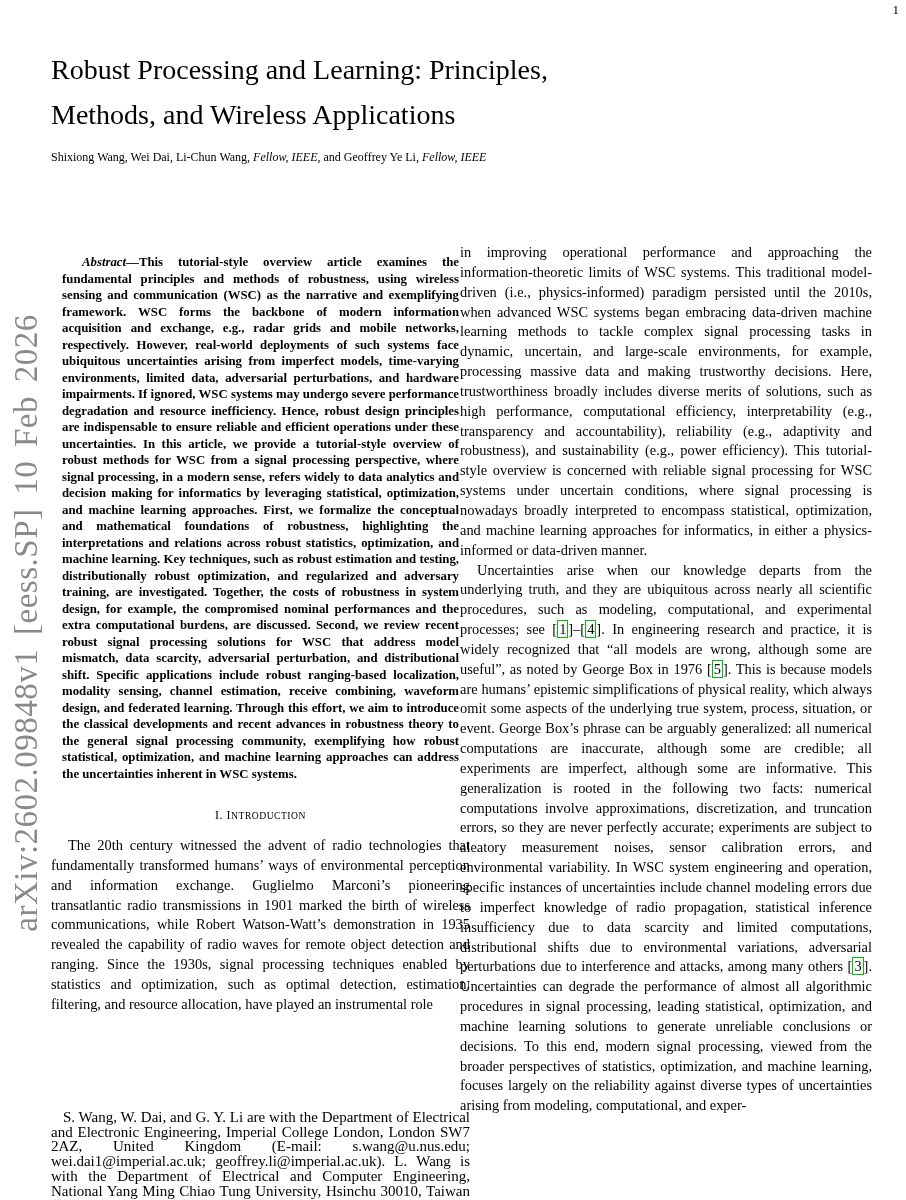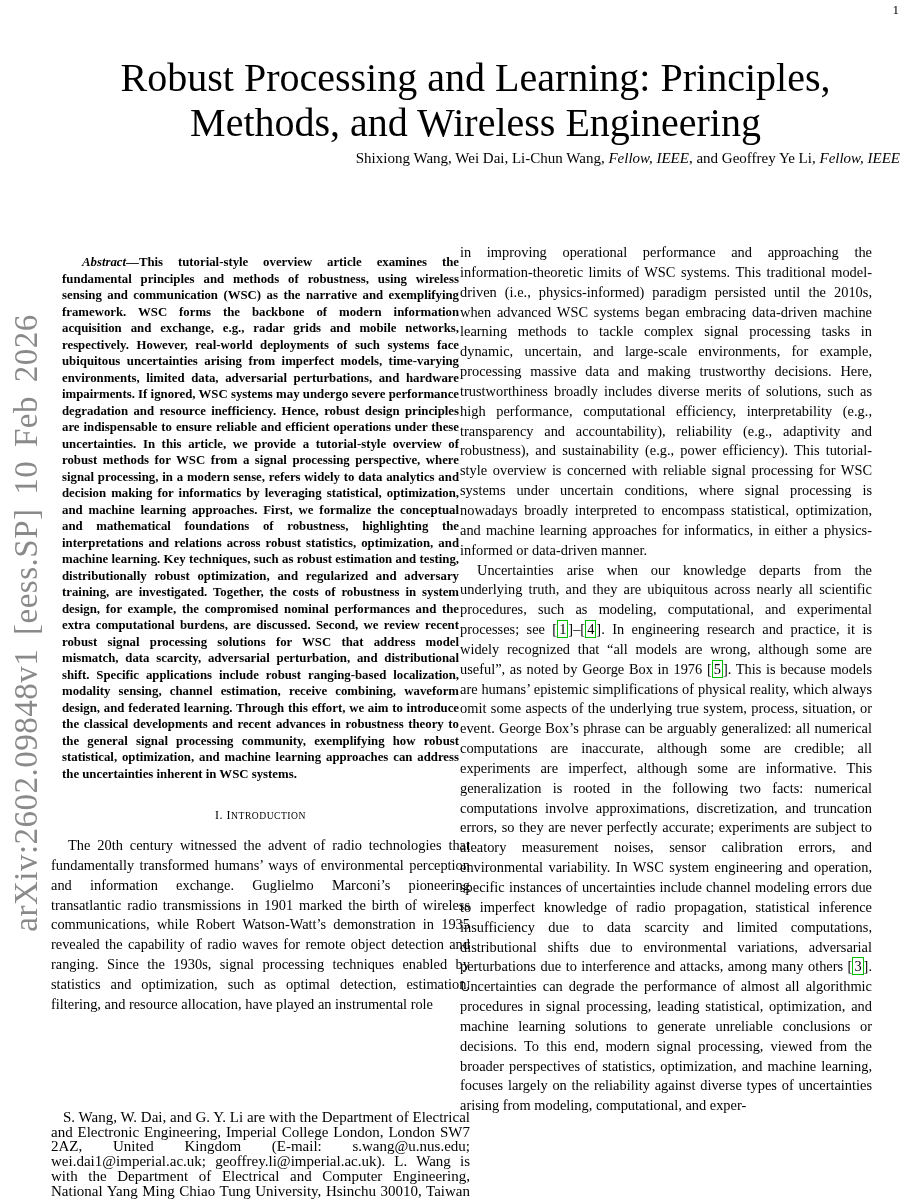--- a/index.html
+++ b/index.html
@@ -19,29 +19,28 @@
     position: absolute; left: 26px; top: 623px;
     transform: translate(-50%, -50%) rotate(-90deg);
     white-space: nowrap;
     font-size: 33px;
     color: #8a8a8a;
     word-spacing: 5px;
     letter-spacing: 0.5px;
   }
   .paper-title {
     position: absolute; top: 47px; left: 51px; width: 849px;
-    text-align: center;
-    font-size: 40px;
+    text-align: left;
+    font-size: 28px;
     line-height: 45px;
-    margin-top: 8px;
   }
   .authors-line {
     position: absolute; top: 150px; left: 51px; width: 849px;
-    text-align: right;
-    font-size: 15px;
+    text-align: left;
+    font-size: 12px;
   }
   .col-left {
     position: absolute; left: 51px; top: 243px; width: 419px;
   }
   .col-right {
     position: absolute; left: 460px; top: 243px; width: 412px;
   }
   .abstract {
     font-weight: bold;
     font-size: 12.8px;
@@ -80,21 +79,21 @@
 </style>
 </head>
 <body>
 
 <div class="page-number">1</div>
 
 <div class="watermark">arXiv:2602.09848v1 [eess.SP] 10 Feb 2026</div>
 
 <div class="paper-title">
   <div>Robust Processing and Learning: Principles,</div>
-  <div>Methods, and Wireless Engineering</div>
+  <div>Methods, and Wireless Applications</div>
 </div>
 
 <div class="authors-line"><span>Shixiong Wang, Wei Dai, Li-Chun Wang, </span><span class="s-italic">Fellow, IEEE</span><span>, and Geoffrey Ye Li, </span><span class="s-italic">Fellow, IEEE</span></div>
 
 <div class="col-left">
   <p class="abstract"><span class="s-italic">Abstract</span><span>—This tutorial-style overview article examines the fundamental principles and methods of robustness, using wireless sensing and communication (WSC) as the narrative and exemplifying framework. WSC forms the backbone of modern information acquisition and exchange, e.g., radar grids and mobile networks, respectively. However, real-world deployments of such systems face ubiquitous uncertainties arising from imperfect models, time-varying environments, limited data, adversarial perturbations, and hardware impairments. If ignored, WSC systems may undergo severe performance degradation and resource inefficiency. Hence, robust design principles are indispensable to ensure reliable and efficient operations under these uncertainties. In this article, we provide a tutorial-style overview of robust methods for WSC from a signal processing perspective, where signal processing, in a modern sense, refers widely to data analytics and decision making for informatics by leveraging statistical, optimization, and machine learning approaches. First, we formalize the conceptual and mathematical foundations of robustness, highlighting the interpretations and relations across robust statistics, optimization, and machine learning. Key techniques, such as robust estimation and testing, distributionally robust optimization, and regularized and adversary training, are investigated. Together, the costs of robustness in system design, for example, the compromised nominal performances and the extra computational burdens, are discussed. Second, we review recent robust signal processing solutions for WSC that address model mismatch, data scarcity, adversarial perturbation, and distributional shift. Specific applications include robust ranging-based localization, modality sensing, channel estimation, receive combining, waveform design, and federated learning. Through this effort, we aim to introduce the classical developments and recent advances in robustness theory to the general signal processing community, exemplifying how robust statistical, optimization, and machine learning approaches can address the uncertainties inherent in WSC systems.</span></p>
   <div class="section-heading"><span>I. I</span><span class="s-sc">NTRODUCTION</span></div>
   <p class="body-para indented"><span>The 20th century witnessed the advent of radio technologies that fundamentally transformed humans’ ways of environmental perception and information exchange. Guglielmo Marconi’s pioneering transatlantic radio transmissions in 1901 marked the birth of wireless communications, while Robert Watson-Watt’s demonstration in 1935 revealed the capability of radio waves for remote object detection and ranging. Since the 1930s, signal processing techniques enabled by statistics and optimization, such as optimal detection, estimation, filtering, and resource allocation, have played an instrumental role</span></p>
 </div>
 

